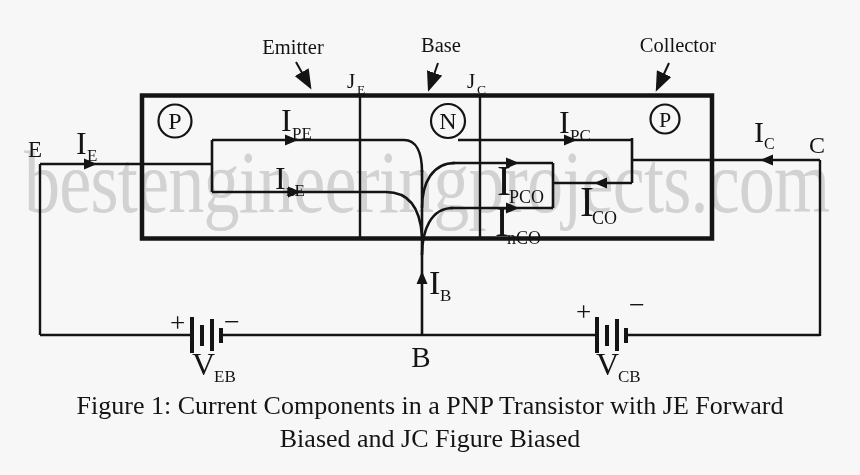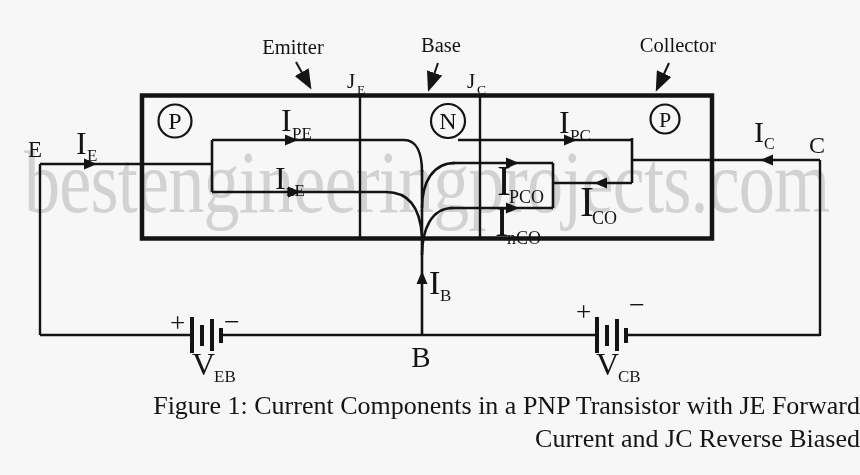--- a/index.html
+++ b/index.html
@@ -18,21 +18,21 @@
     color:#d2d2d2;
     white-space:nowrap;
     transform:scaleX(0.82);
     transform-origin:left center;
     user-select:none;
   }
   .diagram{position:absolute;left:0;top:0;}
   .caption{
     position:absolute;
     left:0;top:389px;width:860px;
-    text-align:right;
+    text-align:center;
     color:#141414;
     font-size:26px;
     line-height:33px;
   }
   svg text{fill:#141414;}
 </style>
 </head>
 <body>
 
 <div class="stage">
@@ -166,16 +166,16 @@
     <text x="214" y="382" font-size="17">EB</text>
 
     <text x="576" y="321" font-size="27">+</text>
     <text x="629" y="314" font-size="28">−</text>
     <text x="596" y="375" font-size="32">V</text>
     <text x="618" y="382" font-size="17">CB</text>
   </svg>
 
   <div class="caption">
     <div>Figure 1: Current Components in a PNP Transistor with JE Forward</div>
-    <div>Current and JC Reverse Biased</div>
+    <div>Biased and JC Figure Biased</div>
   </div>
 
 </div>
 
 </body></html>

